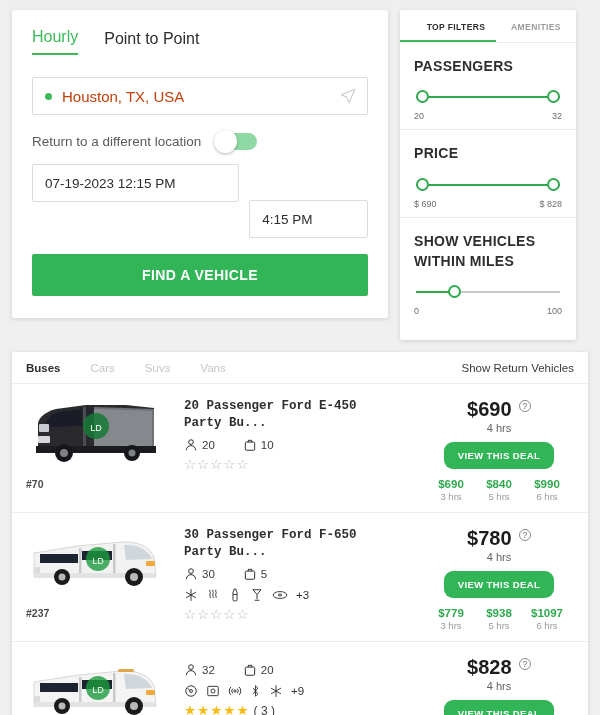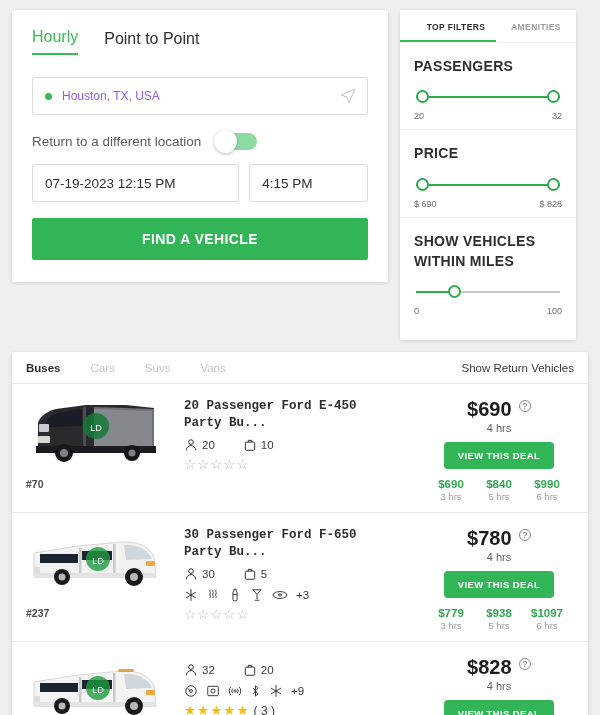--- a/index.html
+++ b/index.html
@@ -25,21 +25,21 @@
     border-bottom: 2px solid #3bba57; cursor: pointer;
   }
   .tab-ptp { font-size: 16px; color: #2e2e2e; padding-bottom: 7px; cursor: pointer; }
 
   .loc-field {
     display: flex; align-items: center; height: 38px;
     border: 1px solid #dcdcdc; border-radius: 2px; padding: 0 10px 0 12px;
     background: #fff;
   }
   .loc-dot { width: 7px; height: 7px; border-radius: 50%; background: #3bba57; margin-right: 10px; flex: none; }
-  .loc-text { flex: 1; font-size: 12px; color: #8b5cf6; }
+  .loc-text { flex: 1; font-size: 15px; color: #c2410c; }
   .nav-arrow { flex: none; width: 18px; height: 18px; color: #cfcfcf; }
 
   .return-row { display: flex; align-items: center; margin: 18px 0 14px 0; }
   .return-label { font-size: 13.5px; color: #5a5a5a; }
   .toggle {
     position: relative; width: 40px; height: 17px; border-radius: 9px;
     background: #8fd9a4; margin-left: 16px; cursor: pointer;
   }
   .toggle .knob {
     position: absolute; left: -3px; top: -3px;
@@ -47,21 +47,21 @@
     background: #fff; box-shadow: 0 1px 3px rgba(0,0,0,.3);
   }
 
   .datetime-row { display: flex; gap: 10px; }
   .dt-field {
     height: 38px; border: 1px solid #dcdcdc; border-radius: 2px;
     display: flex; align-items: center; padding: 0 12px;
     font-size: 13.5px; color: #2e2e2e; background: #fff;
   }
   .dt-date { flex: 1.95; }
-  .dt-time { flex: 1; }
+  .dt-time { flex: 1; margin-top: 36px; }
 
   .find-btn {
     margin-top: 16px; height: 42px; width: 100%;
     background: #32b557; border: none; border-radius: 2px;
     color: #fff; font-size: 14px; font-weight: bold; letter-spacing: .4px;
     cursor: pointer; font-family: "Liberation Sans", sans-serif;
   }
 
   
   .filters-card {
@@ -132,21 +132,21 @@
   .price-col { width: 150px; flex: none; text-align: center; padding-top: 2px; }
   .price-main { font-size: 20px; font-weight: bold; color: #1d1d1d; display: inline-block; }
   .help-ic {
     display: inline-block; width: 12px; height: 12px; border: 1px solid #8a8a8a;
     border-radius: 50%; font-size: 8.5px; line-height: 11px; color: #6a6a6a;
     text-align: center; vertical-align: top; margin-left: 3px; margin-top: 2px; cursor: pointer;
   }
   .price-hrs { font-size: 11px; color: #616161; margin-top: 1px; }
   .deal-btn {
     margin: 8px auto 0 auto; display: block; background: #32b557; border: none;
-    border-radius: 4px; color: #fff; font-size: 9.5px; font-weight: bold;
+    border-radius: 9px; color: #fff; font-size: 9.5px; font-weight: bold;
     letter-spacing: .4px; padding: 8px 14px; cursor: pointer;
     font-family: "Liberation Sans", sans-serif;
   }
   .alt-row { display: flex; justify-content: center; gap: 14px; margin-top: 9px; }
   .alt { text-align: center; min-width: 34px; }
   .alt-p { font-size: 11.5px; font-weight: bold; color: #2faa4e; }
   .alt-h { font-size: 9.5px; color: #9a9a9a; margin-top: 1px; }
 
   svg { display: block; }
 </style>

